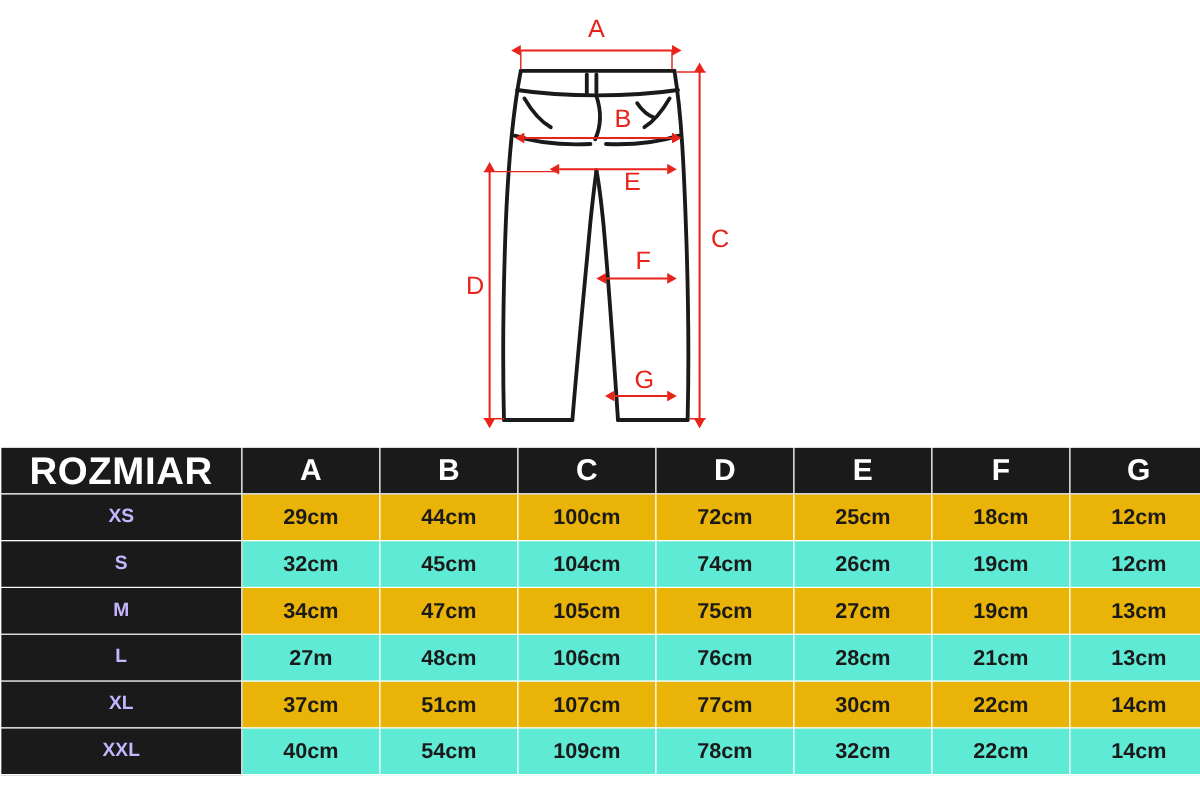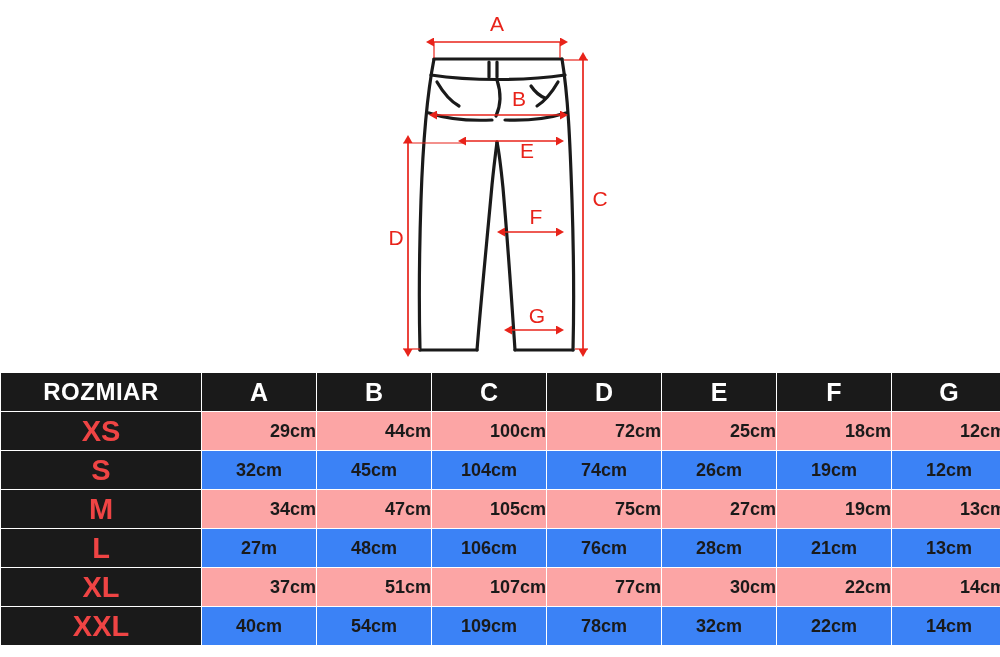--- a/index.html
+++ b/index.html
@@ -48,41 +48,40 @@
     height: 38px;
     padding: 0;
   }
   #size-table thead th {
     background: #1a1a1a;
     color: #ffffff;
     font-size: 25px;
     font-weight: bold;
   }
   #size-table thead th.rozmiar-head {
-    font-size: 24px;
+    font-size: 32px;
     letter-spacing: 0.5px;
     margin-top: 36px;
   }
   #size-table tbody td.size-label {
     background: #1a1a1a;
-    color: #ef4444;
-    font-size: 29px;
+    color: #c4b5fd;
+    font-size: 16px;
     font-weight: bold;
   }
   #size-table tbody td.val {
     font-size: 18px;
     font-weight: bold;
     color: #1a1a1a;
   }
   #size-table tbody tr.odd td.val {
-    background: #fca5a5;
-    text-align: right;
+    background: #eab308;
   }
   #size-table tbody tr.even td.val {
-    background: #3b82f6;
+    background: #5eead4;
   }
 
   .col-0 { width: 200px; }
   .col-x { width: 114px; }
 </style>
 </head>
 <body>
 
 <div id="page">
 

